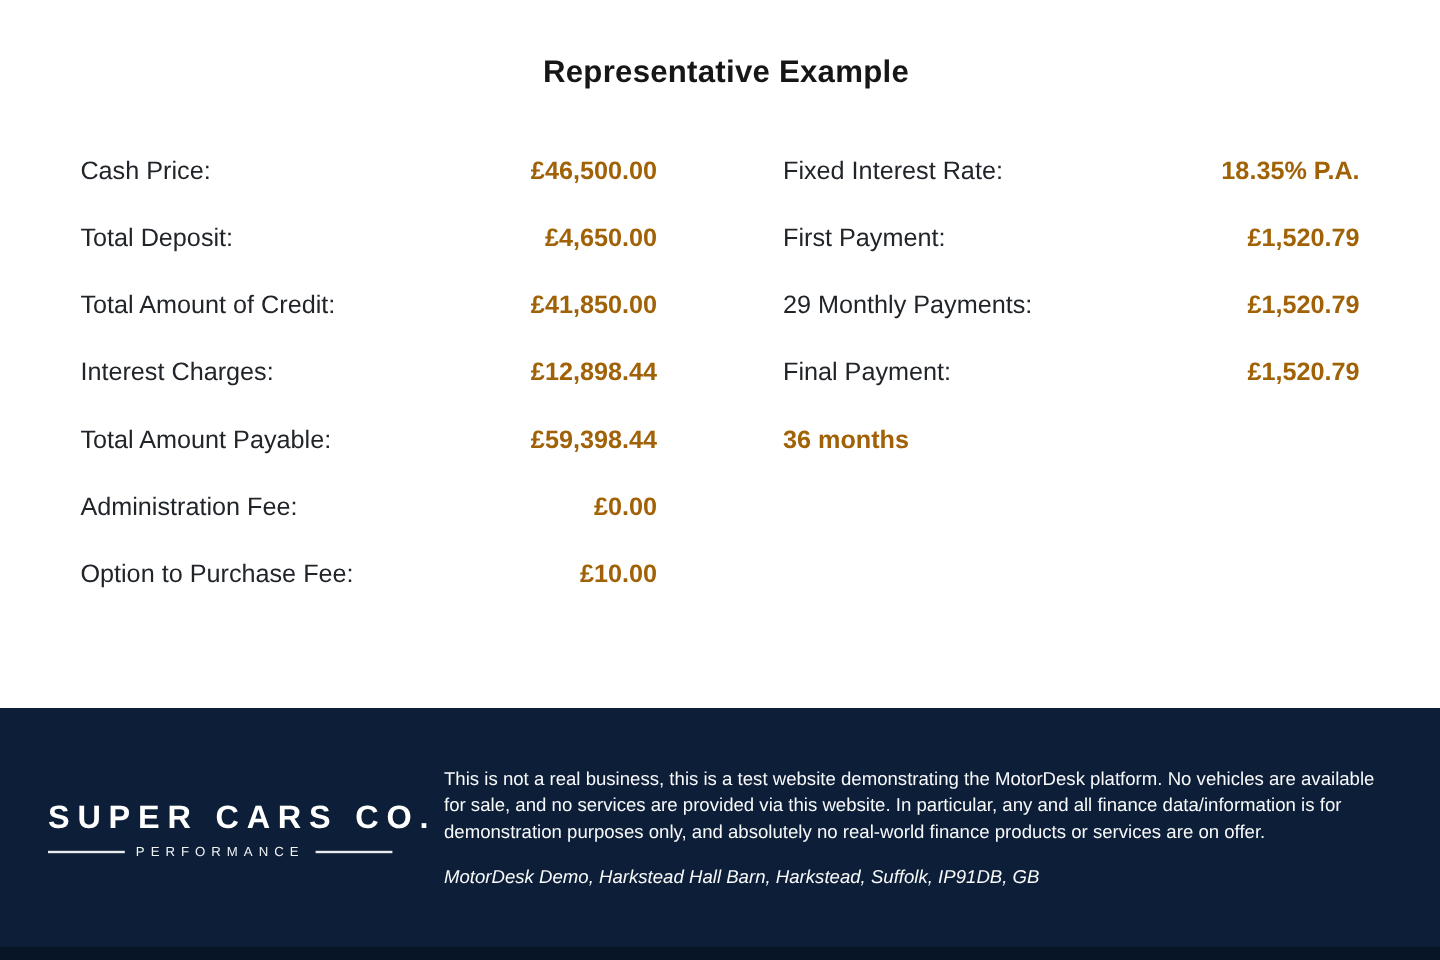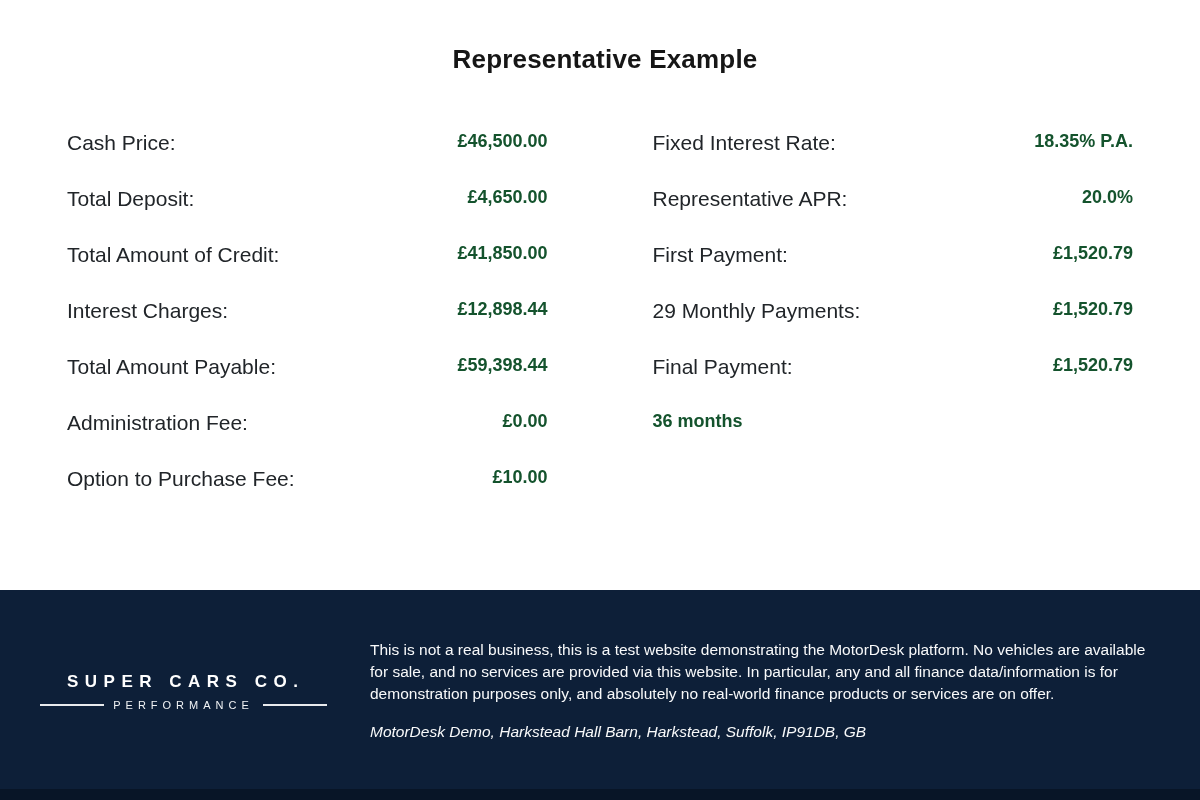--- a/index.html
+++ b/index.html
@@ -33,23 +33,23 @@
   .frow {
     height: 56px;
     display: flex;
     justify-content: space-between;
   }
   .frow .flabel {
     font-size: 21px;
     color: #212529;
   }
   .frow .fvalue {
-    font-size: 18px;
+    font-size: 21px;
     font-weight: 700;
-    color: #14532d;
+    color: #a16207;
     text-align: right;
   }
   .site-footer {
     position: absolute;
     left: 0; right: 0;
     top: 590px;
     height: 210px;
     background: #0d1f38;
     color: #f8f9fa;
     display: flex;
@@ -61,26 +61,25 @@
     left: 0; right: 0; bottom: 0;
     height: 11px;
     background: #081527;
   }
   .logo {
     flex: 0 0 287px;
     width: 287px;
     margin-right: 43px;
   }
   .logo-name {
-    font-size: 17px;
+    font-size: 27px;
     font-weight: 600;
     letter-spacing: 6.5px;
     white-space: nowrap;
     color: #ffffff;
-    margin-left: 27px;
   }
   .logo-tagline {
     display: flex;
     align-items: center;
     gap: 9px;
     margin-top: 7px;
     text-align: right;
   }
   .logo-tagline .tl-line {
     flex: 1 1 0;
@@ -142,24 +141,20 @@
       <span class="fvalue">£10.00</span>
     </div>
   </div>
 
   <div class="finance-col">
     <div class="frow">
       <span class="flabel">Fixed Interest Rate:</span>
       <span class="fvalue">18.35% P.A.</span>
     </div>
     <div class="frow">
-      <span class="flabel">Representative APR:</span>
-      <span class="fvalue">20.0%</span>
-    </div>
-    <div class="frow">
       <span class="flabel">First Payment:</span>
       <span class="fvalue">£1,520.79</span>
     </div>
     <div class="frow">
       <span class="flabel">29 Monthly Payments:</span>
       <span class="fvalue">£1,520.79</span>
     </div>
     <div class="frow">
       <span class="flabel">Final Payment:</span>
       <span class="fvalue">£1,520.79</span>

